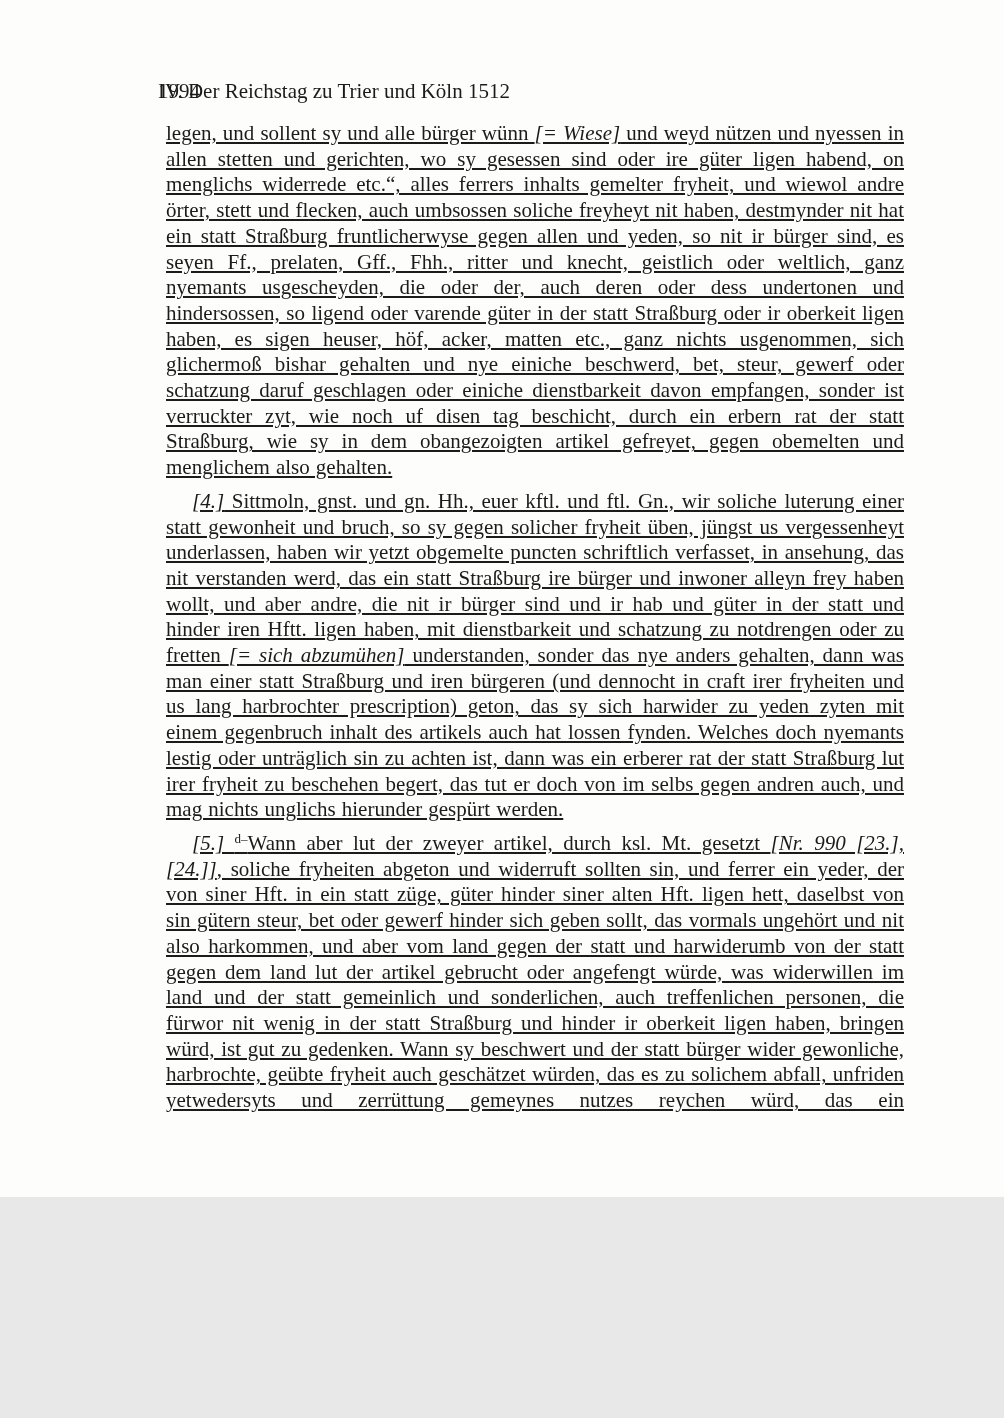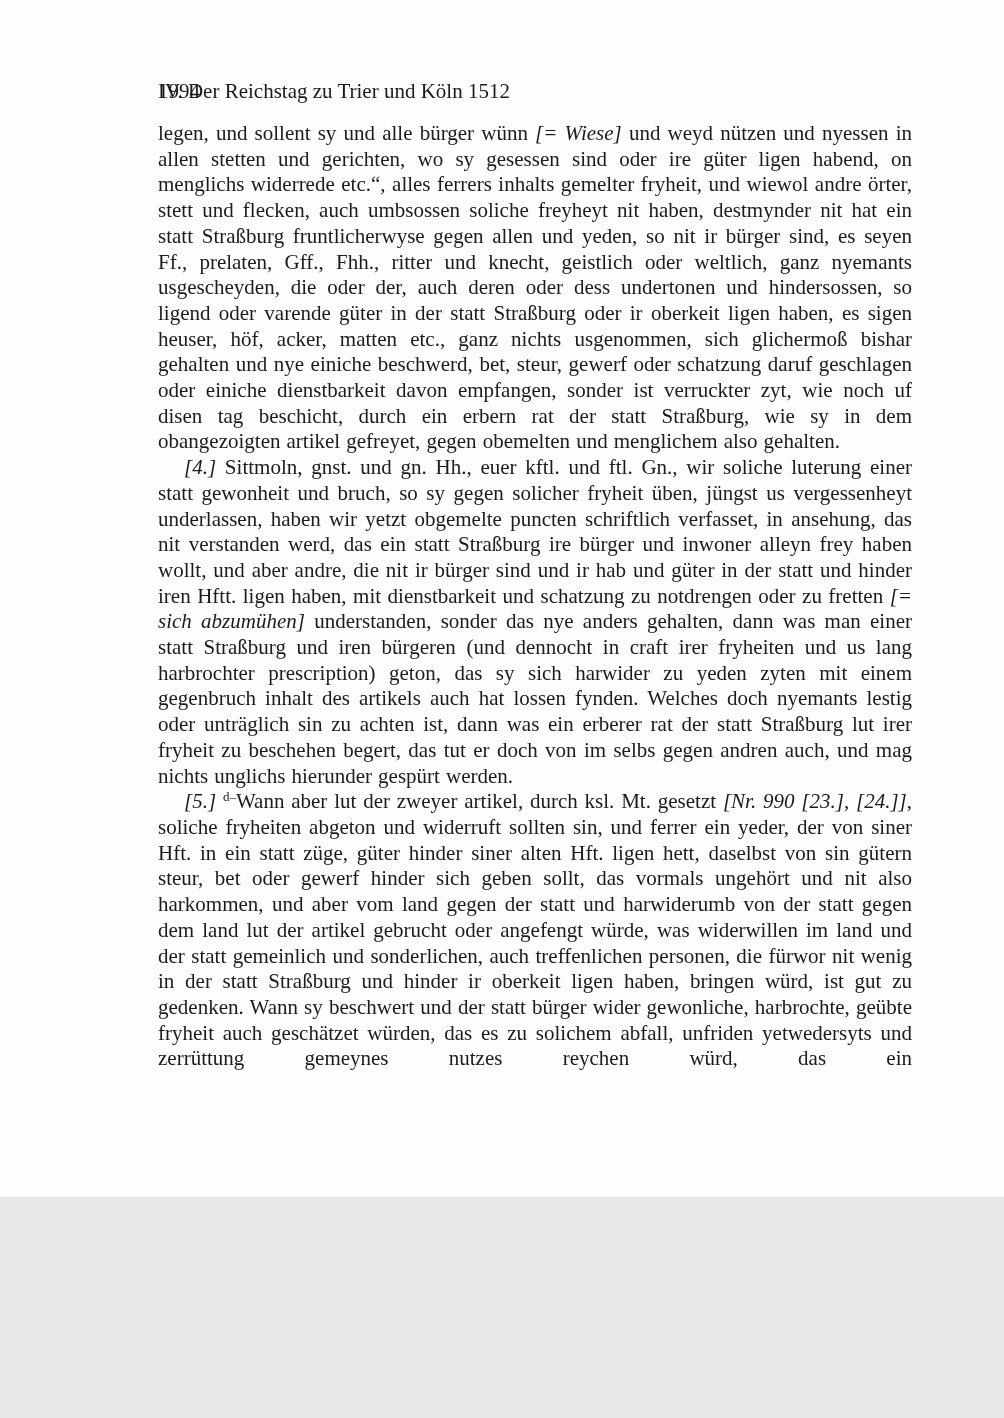--- a/index.html
+++ b/index.html
@@ -34,25 +34,26 @@
   .pagenum {
     position: absolute;
     left: 0;
     top: 0;
   }
   .runtitle {
     display: block;
     text-align: left;
   }
   .bodytext p.para {
-    margin: 0;
+    margin: 8px;
     font-size: 21px;
     line-height: 25.7px;
     text-align: justify;
     word-spacing: 0.04em;
+    text-decoration: underline;
   }
   .bodytext p.para.indent {
     text-indent: 26px;
   }
   .bodytext p.para.jlast {
     text-align-last: justify;
   }
   .bodytext em {
     font-style: italic;
   }

